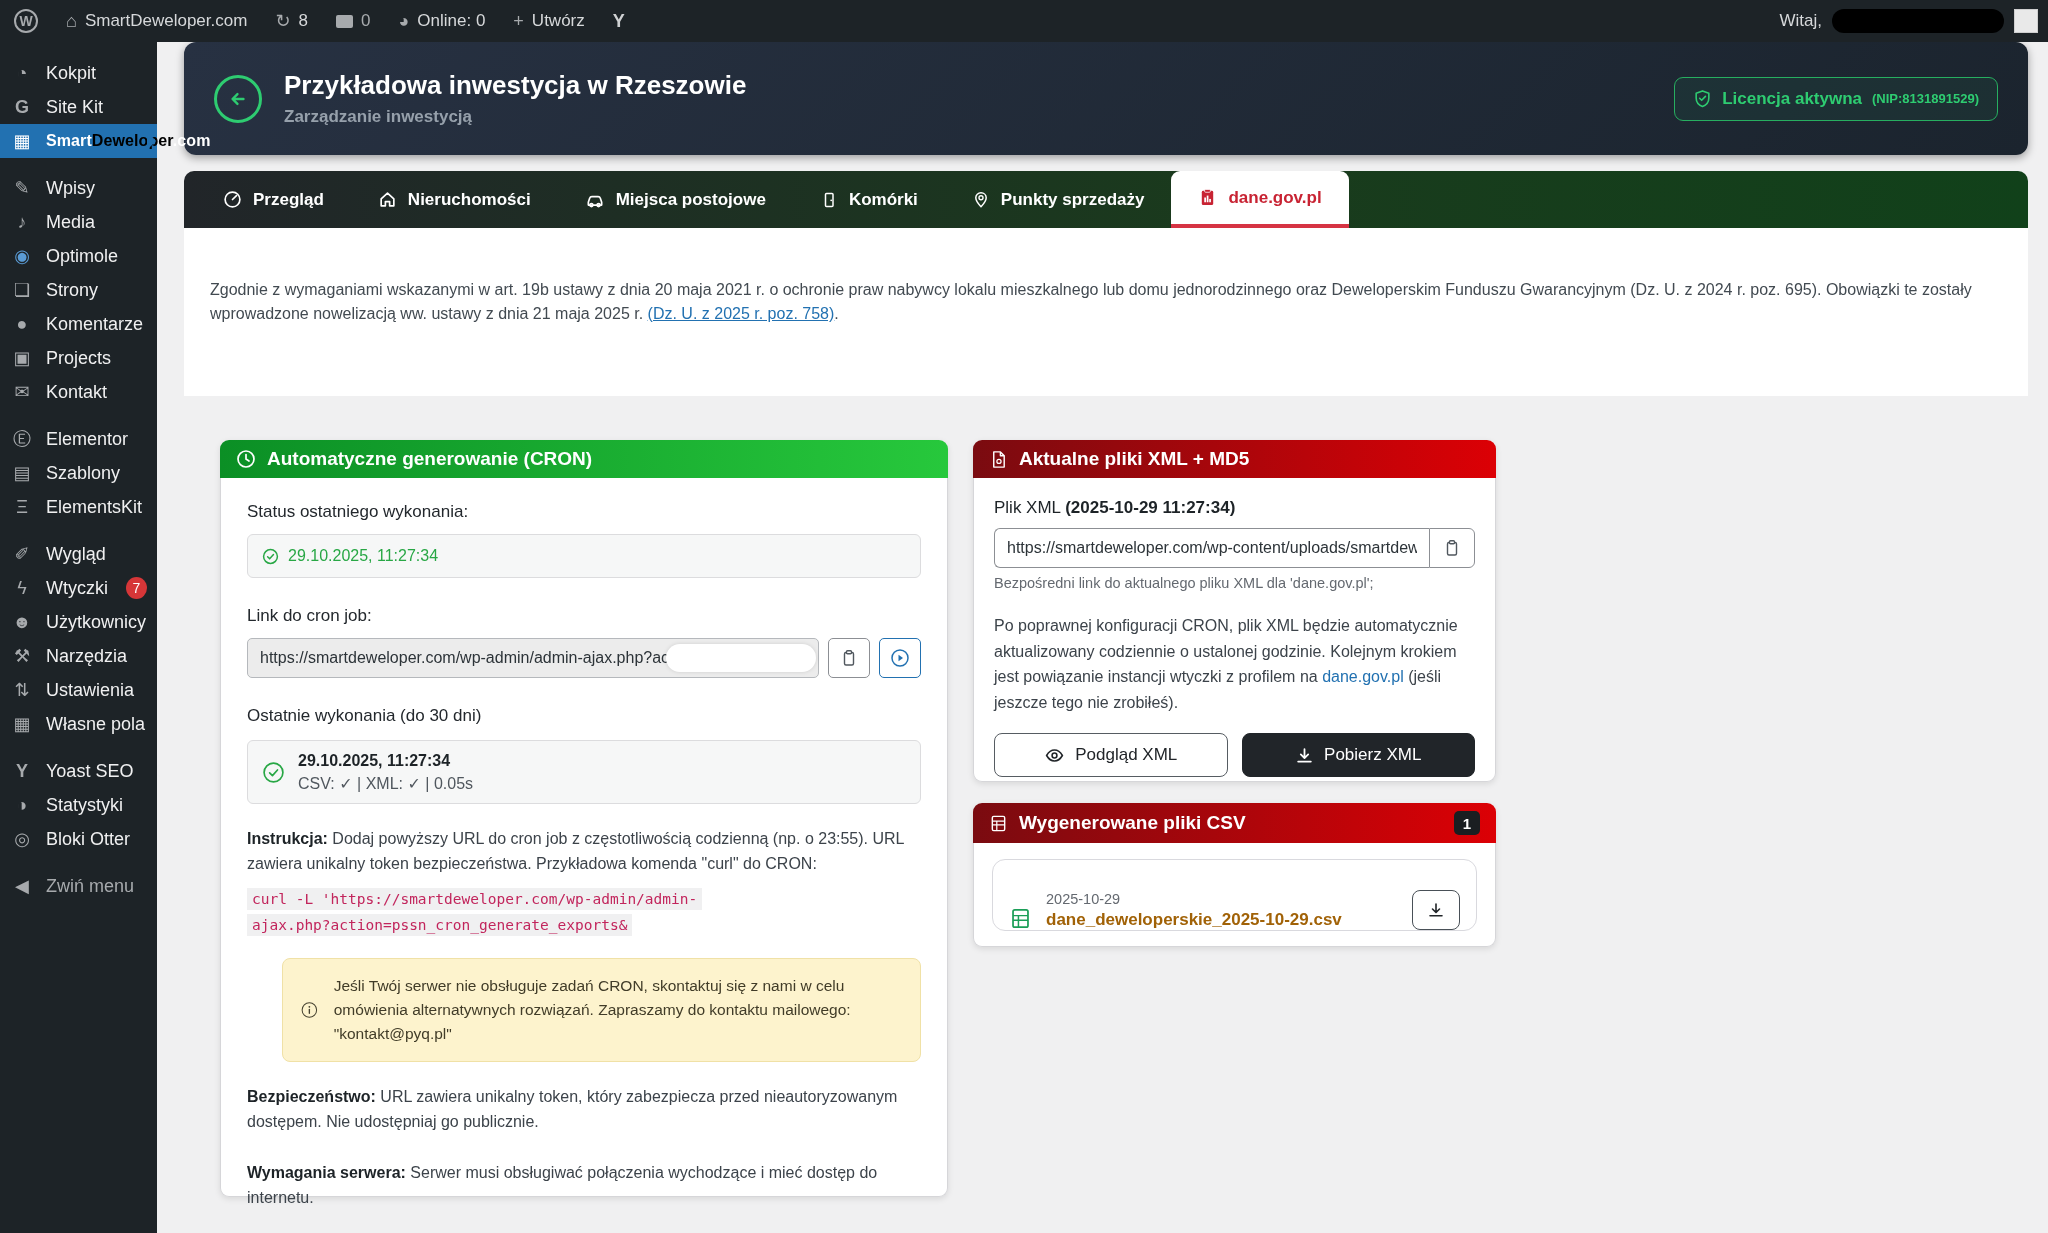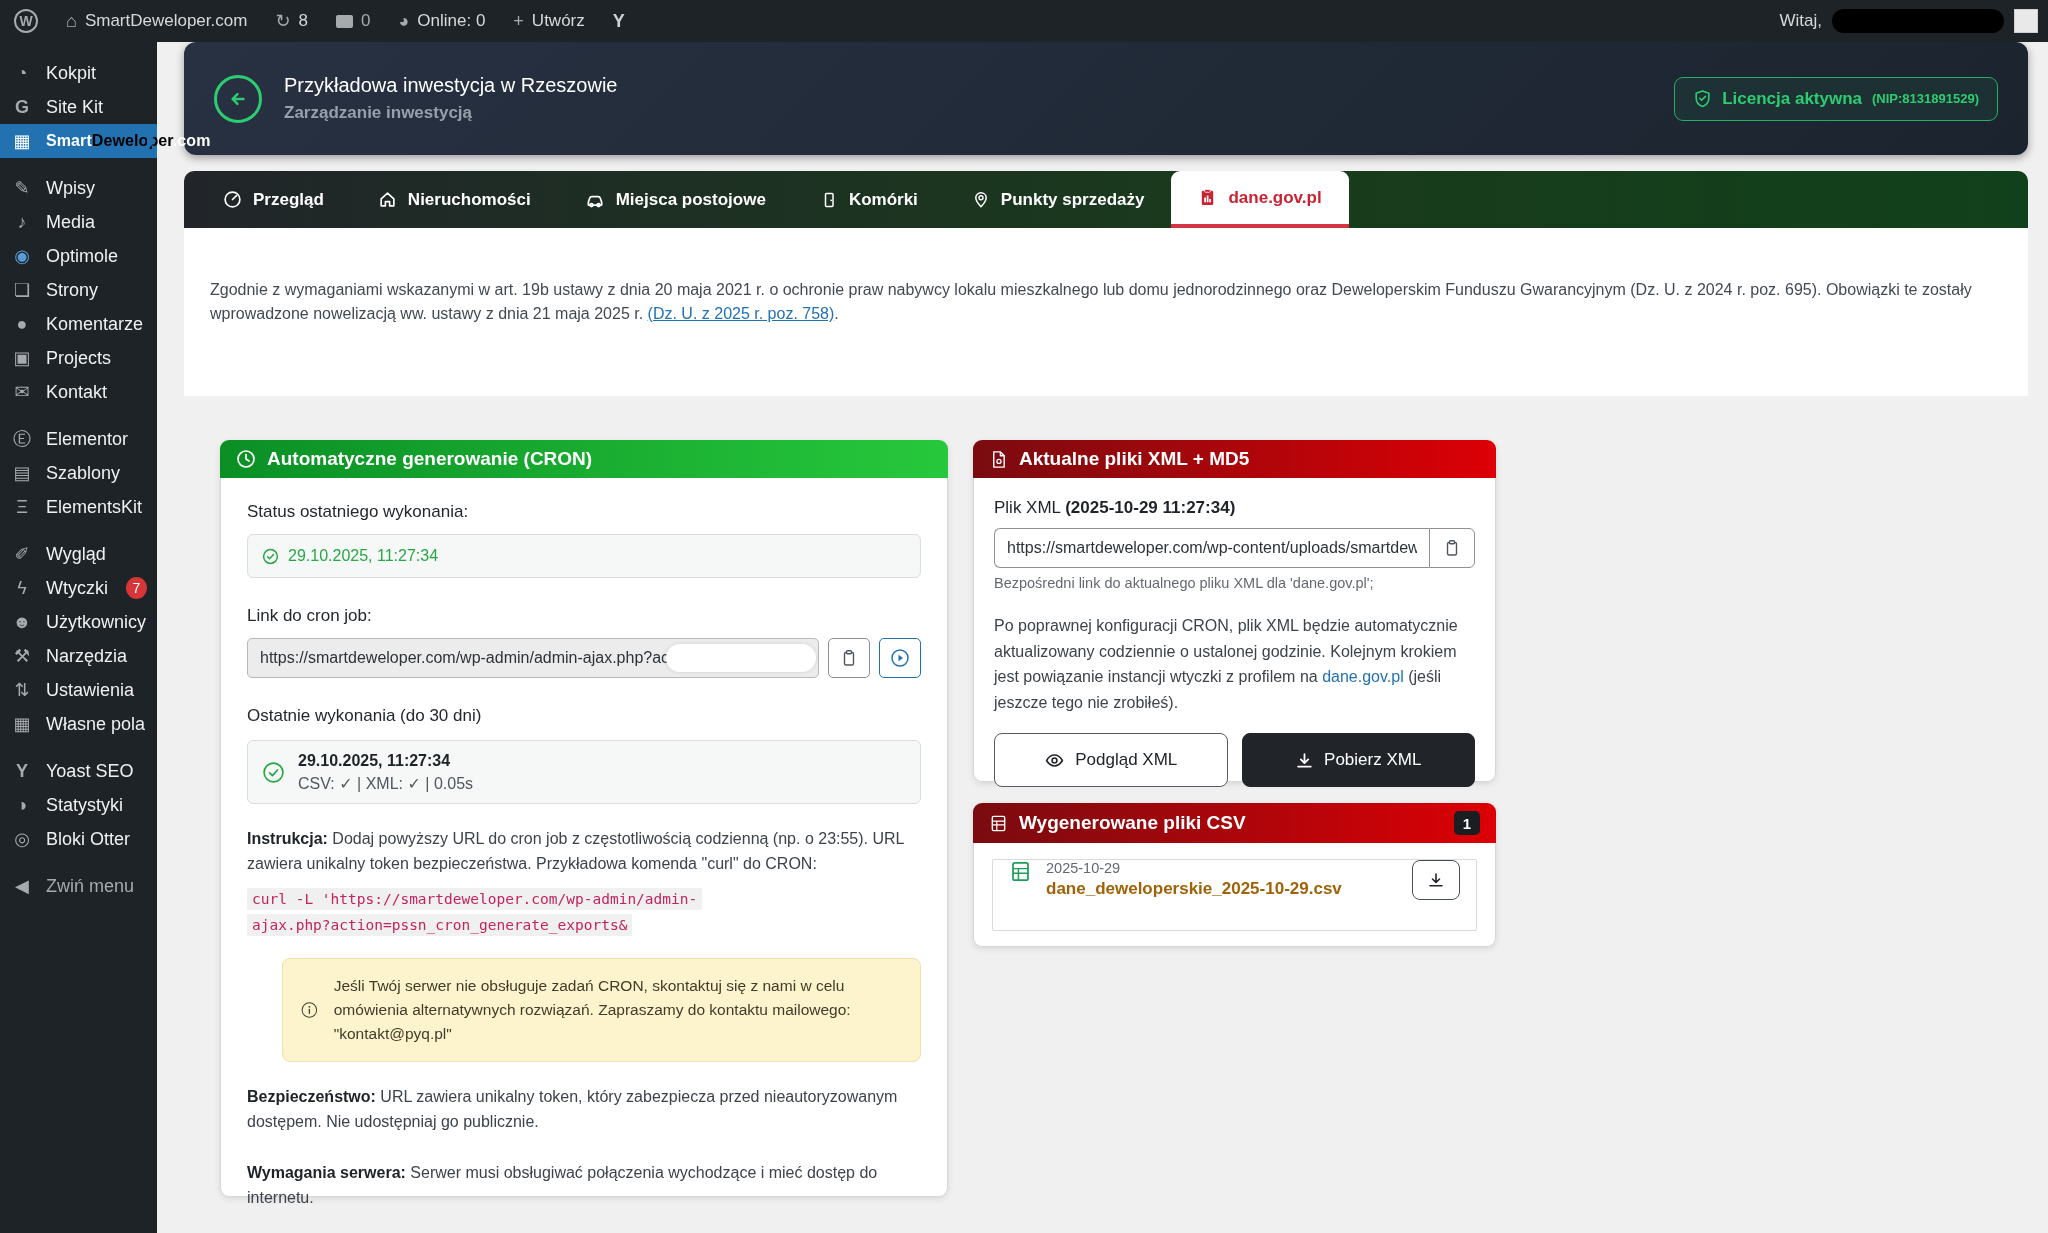--- a/index.html
+++ b/index.html
@@ -41,21 +41,21 @@
   
   .content { position:absolute; top:42px; left:157px; right:0; bottom:0; background:#f0f0f1; }
 
   
   .banner { position:absolute; left:27px; right:20px; top:0; height:113px; border-radius:12px;
             background:linear-gradient(135deg,#273142,#1b242e); box-shadow:0 3px 8px rgba(0,0,0,.35);
             display:flex; align-items:center; padding:0 30px; }
   .back-btn { width:48px; height:48px; border:3px solid #2ecc71; border-radius:50%; flex:none;
               display:flex; align-items:center; justify-content:center; cursor:pointer; background:transparent; }
   .banner-titles { margin-left:22px; }
-  .banner-title { color:#fff; font-size:20px; font-weight:normal; }
+  .banner-title { color:#fff; font-size:26px; font-weight:bold; }
   .banner-sub { color:#96a0ab; font-size:17px; font-weight:bold; margin-top:6px; }
   .license { margin-left:auto; display:flex; align-items:center; gap:10px; border:1.5px solid #27ae60;
              border-radius:9px; padding:11px 18px; background:rgba(46,204,113,.07); cursor:pointer; }
   .license .lic-main { color:#2ecc71; font-size:17px; font-weight:bold; }
   .license .lic-nip { color:#2ecc71; font-size:13px; font-weight:bold; }
 
   
   .tabbar { position:absolute; left:27px; right:20px; top:129px; height:57px; border-radius:10px 10px 0 0;
             background:linear-gradient(90deg,#212529 0%,#1a3a1d 55%,#11411a 100%);
             display:flex; align-items:stretch; padding-left:12px; }
@@ -119,29 +119,29 @@
   .warn-box { margin-top:20px; background:#fdf3cd; border:1px solid #f0e1a6; border-radius:8px;
               padding:15px 18px; display:flex; gap:16px; align-items:center;margin-left:35px; }
   .warn-txt { font-size:15.5px; line-height:24px; color:#413c28; }
 
   .xml-label { font-size:17px; color:#1d2327; }
   .xml-label b { font-weight:bold; }
   .caption { margin-top:7px; font-size:14.5px; color:#646970; }
   .xml-para { margin-top:22px; font-size:16px; line-height:25.5px; color:#3c434a; }
   .xml-para a { color:#2271b1; text-decoration:none; }
   .btn-row { margin-top:18px; display:flex; gap:14px; }
-  .btn { flex:1; height:54px; border-radius:8px; display:flex; align-items:center; justify-content:center;
+  .btn { flex:1; height:44px; border-radius:8px; display:flex; align-items:center; justify-content:center;
          gap:10px; font-size:17px; cursor:pointer; }
   .btn-outline { background:#fff; border:1.5px solid #565c62; color:#212529; }
   .btn-dark { background:#212529; border:1.5px solid #212529; color:#fff; }
 
   .csv-head-badge { margin-left:auto; background:#1a1e21; color:#fff; border-radius:5px; min-width:26px;
                     height:24px; font-size:15px; font-weight:bold; display:flex; align-items:center;
                     justify-content:center; padding:0 7px; }
-  .csv-card { border:1px solid #d9d9de; border-radius:2px; height:72px; display:flex; align-items:flex-start;
+  .csv-card { border:1px solid #d9d9de; border-radius:13px; height:72px; display:flex; align-items:flex-end;
               gap:14px; padding:0 16px; background:#fff; }
   .csv-date { font-size:14.5px; color:#646970; }
   .csv-name { font-size:17px; font-weight:bold; color:#a16207; margin-top:3px; }
   .csv-dl { margin-left:auto; width:48px; height:40px; background:#fff; border:1.5px solid #495057;
             border-radius:8px; display:flex; align-items:center; justify-content:center; cursor:pointer; }
 </style>
 </head>
 <body>
 
 <div class="screen">

